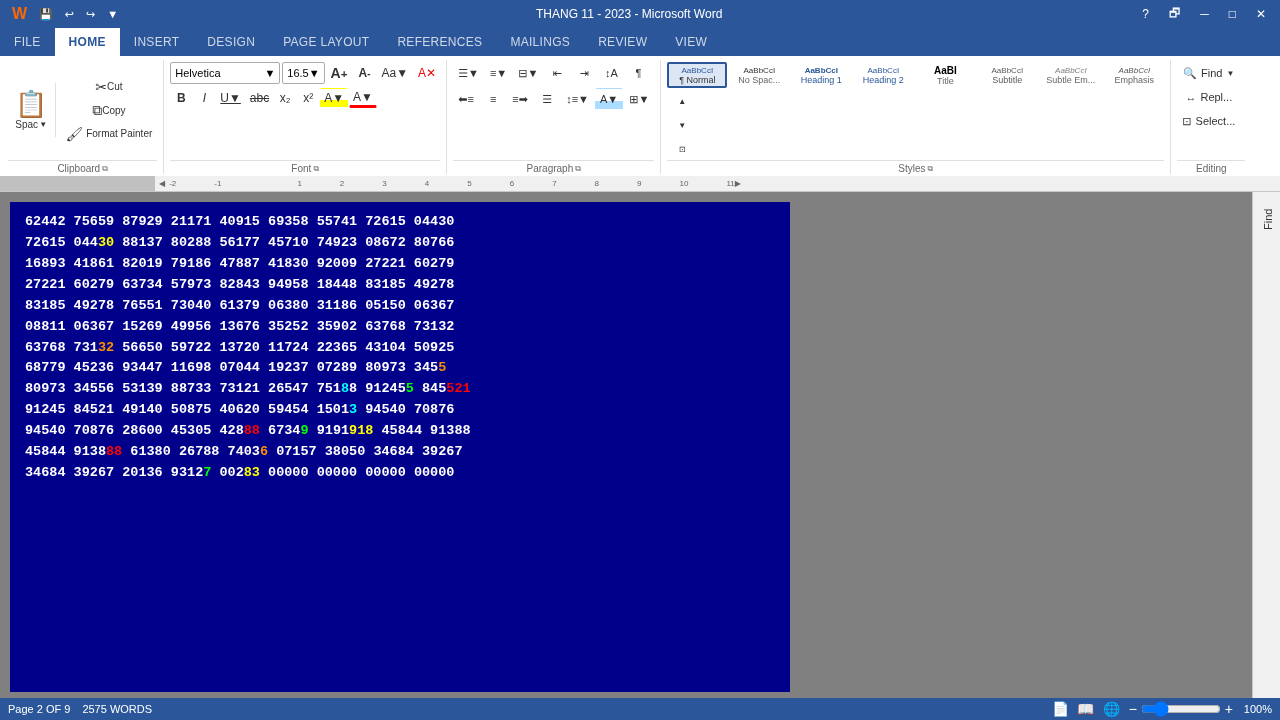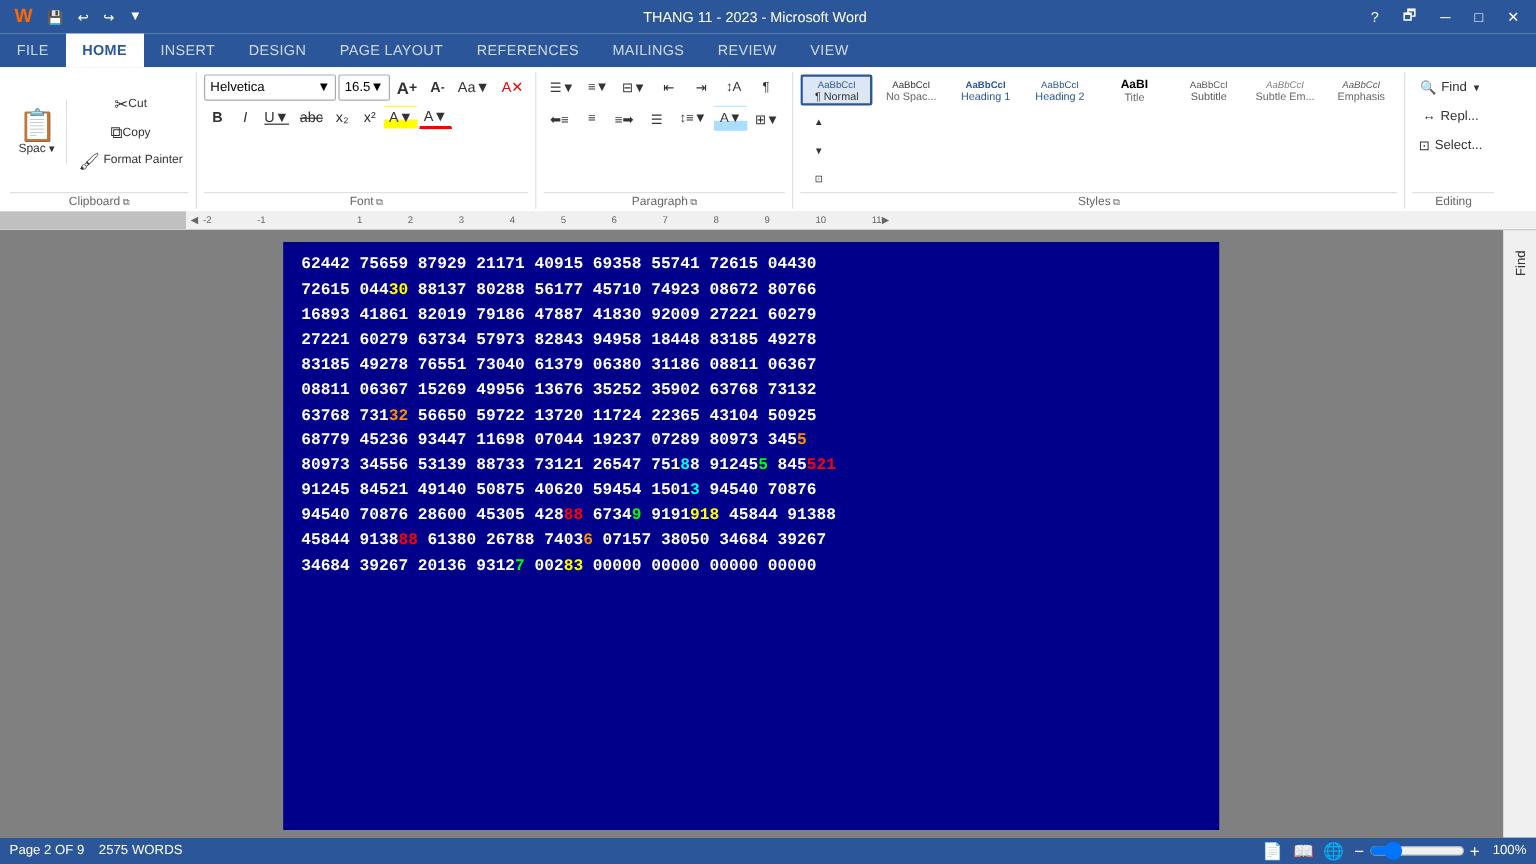--- a/index.html
+++ b/index.html
@@ -188,21 +188,21 @@
     
     .col-yellow { color: #ffff00; }
     .col-orange { color: #ff8c00; }
     .col-red { color: #ff0000; }
     .col-green { color: #00ff00; }
     .col-cyan { color: #00ffff; }
 
     .ribbon-wrapper { position: relative; }
     .main-area { display: flex; flex-direction: column; height: calc(720px - 28px); }
     .content-area { display: flex; flex: 1; overflow: hidden; }
-    .doc-scroll { flex: 1; overflow-y: auto; background: #808080; display: flex; justify-content: center; padding: 10px; }
+    .doc-scroll { flex: 1; overflow-y: auto; background: #808080; display: flex; justify-content: flex-start; padding: 10px; }
 
     
     .format-painter-area {
       display: flex;
       flex-direction: column;
       align-items: center;
       cursor: pointer;
     }
   </style>
 </head>
@@ -461,21 +461,21 @@
 
         <div>62442 75659 87929 21171 40915 69358 55741 72615 04430</div>
 
         <div>72615 044<span class="col-yellow">30</span> 88137 80288 56177 45710 74923 08672 80766</div>
 
 
         <div>16893 41861 82019 79186 47887 41830 92009 27221 60279</div>
 
         <div>27221 60279 63734 57973 82843 94958 18448 83185 49278</div>
 
-        <div>83185 49278 76551 73040 61379 06380 31186 08811 06367</div>
+        <div>83185 49278 76551 73040 61379 06380 31186 05150 06367</div>
 
         <div>08811 06367 15269 49956 13676 35252 35902 63768 73132</div>
 
         <div>63768 731<span class="col-orange">32</span> 56650 59722 13720 11724 22365 43104 50925</div>
 
 
         <div>68779 45236 93447 11698 07044 19237 07289 80973 345<span class="col-orange">5</span></div>
 
         <div>80973 34556 53139 88733 73121 26547 751<span class="col-cyan">8</span>8 91245<span class="col-green">5</span> 845<span class="col-red">521</span></div>
 

